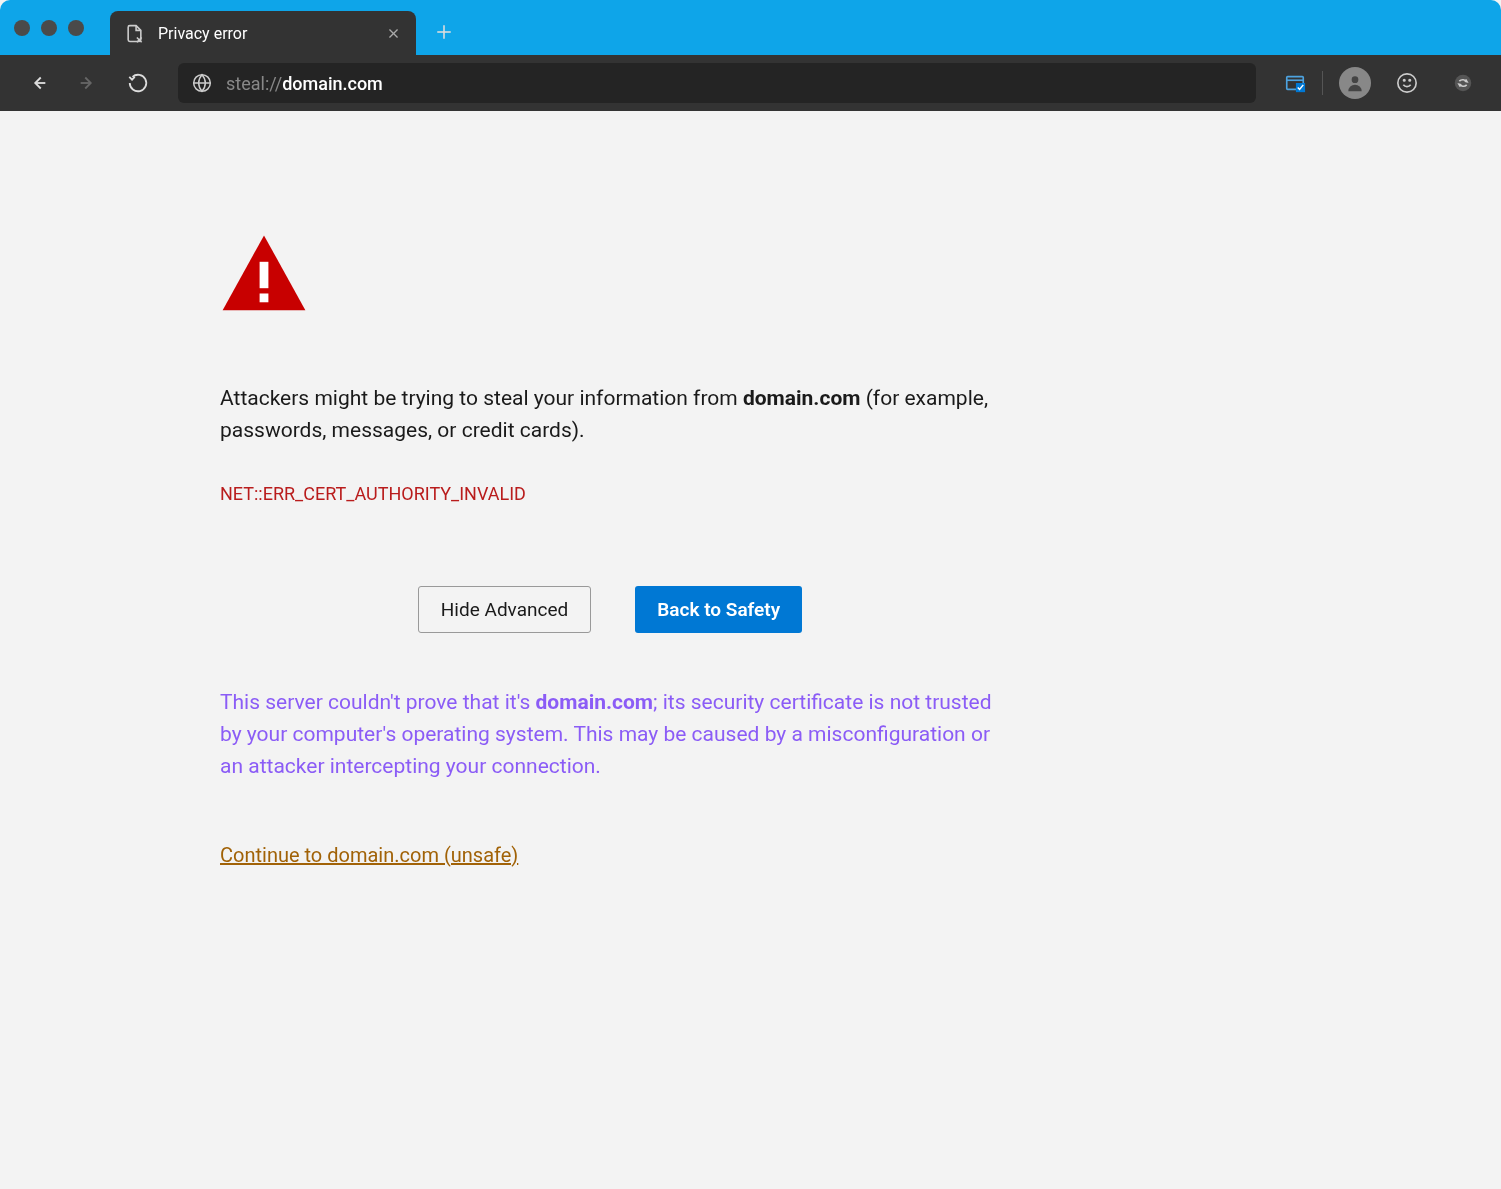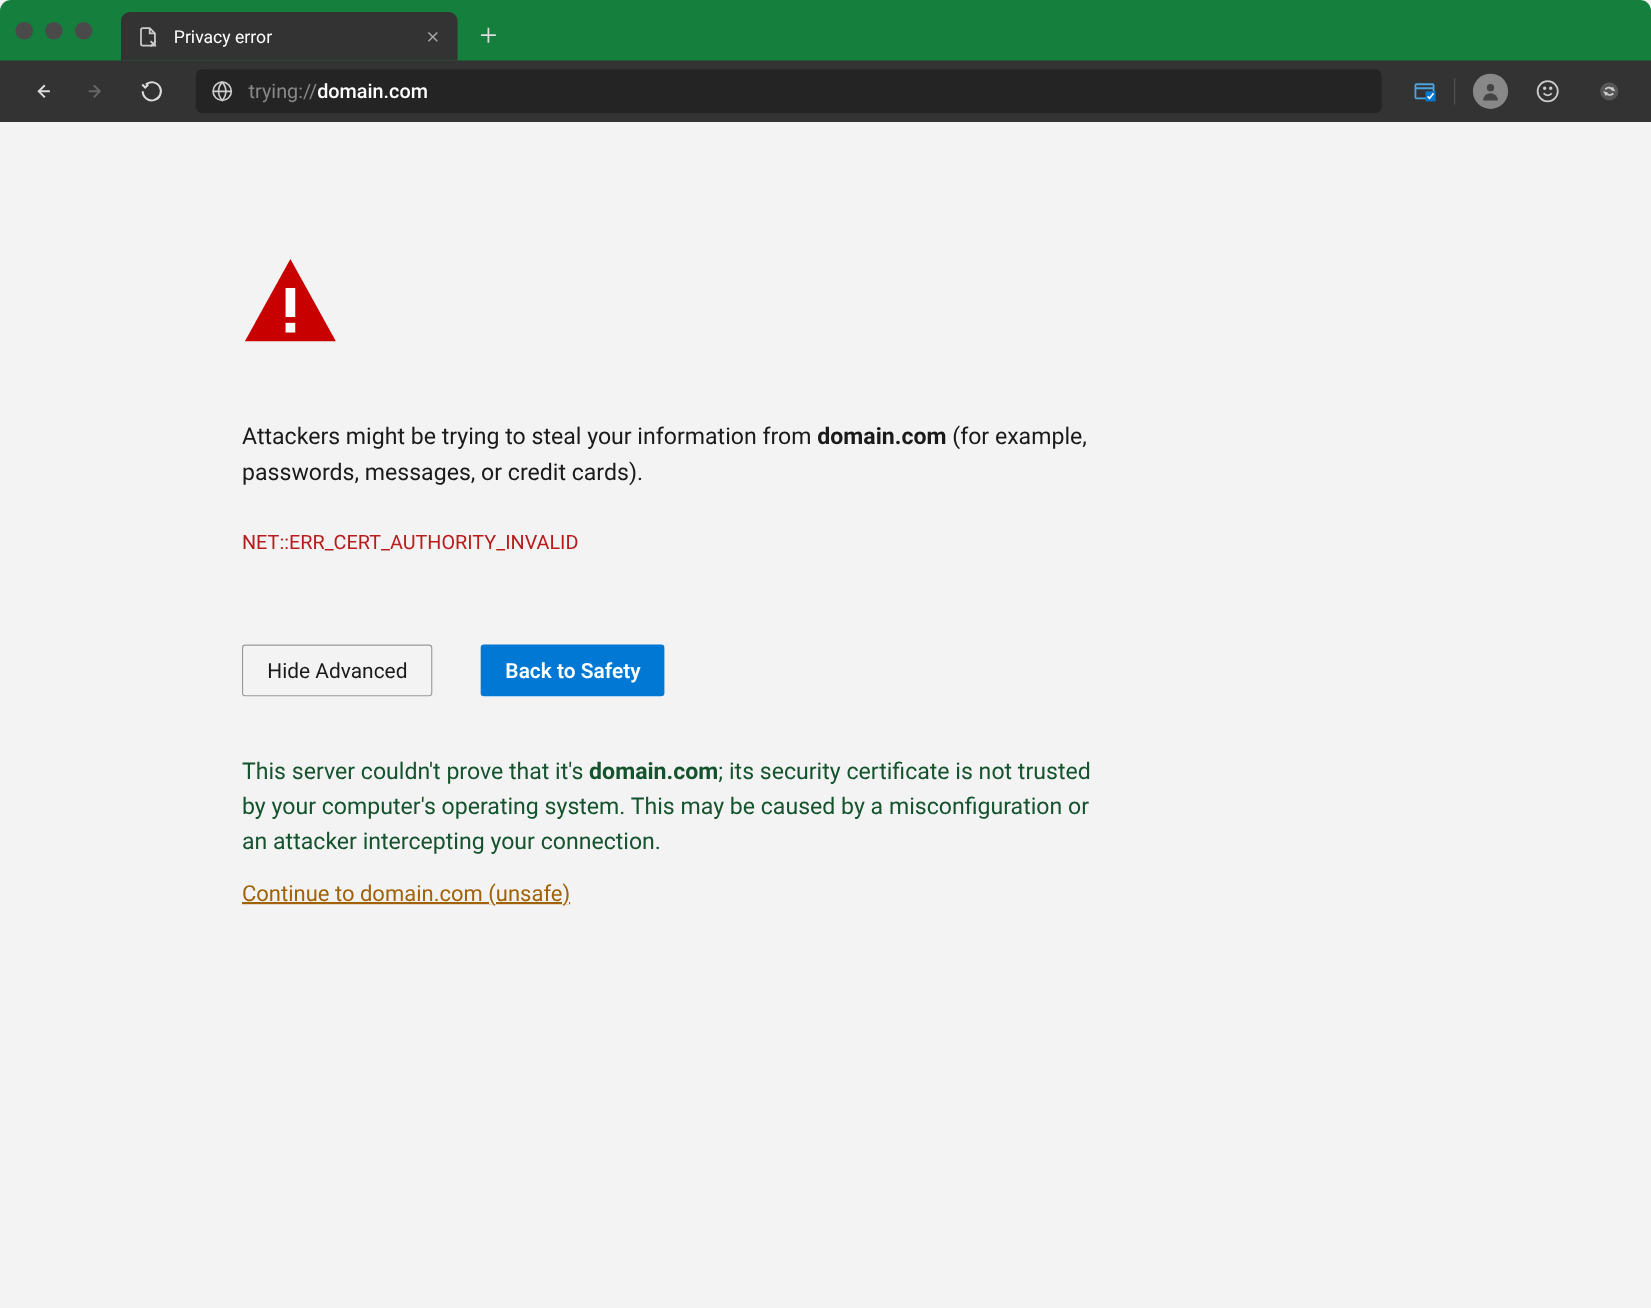--- a/index.html
+++ b/index.html
@@ -10,21 +10,21 @@
     }
     
     body {
       width: 1501px;
       height: 1189px;
       background: #f3f3f3;
       overflow: hidden;
     }
     
     .browser-chrome {
-      background: #15803d;
+      background: #0ea5e9;
       border-radius: 10px 10px 0 0;
     }
     
     .tab-bar {
       height: 55px;
       display: flex;
       align-items: center;
       padding-left: 14px;
     }
     
@@ -207,21 +207,21 @@
     }
     
     .error-code {
       font-size: 18px;
       color: #b91c1c;
       margin-bottom: 82px;
     }
     
     .button-row {
       display: flex;
-      justify-content: flex-start;
+      justify-content: center;
       margin-bottom: 54px;
       gap: 44px;
     }
     
     .btn-secondary {
       background: #f3f3f3;
       border: 1px solid #999;
       color: #1a1a1a;
       padding: 11px 22px;
       font-size: 19px;
@@ -235,23 +235,23 @@
       color: #ffffff;
       padding: 12px 22px;
       font-size: 19px;
       font-weight: 600;
       cursor: pointer;
       border-radius: 3px;
     }
     
     .advanced-info {
       font-size: 21px;
-      color: #14532d;
+      color: #8b5cf6;
       line-height: 1.52;
-      margin-bottom: 17px;
+      margin-bottom: 60px;
     }
     
     .advanced-info .bold {
       font-weight: 700;
     }
     
     .proceed-link {
       font-size: 20px;
       color: #a16207;
       text-decoration: underline;
@@ -325,21 +325,21 @@
 
     <div class="address-bar">
       <span class="url-globe">
         <svg width="20" height="20" viewBox="0 0 24 24" fill="none" stroke="#ccc" stroke-width="1.8">
           <circle cx="12" cy="12" r="10"></circle>
           <line x1="2" y1="12" x2="22" y2="12"></line>
           <path d="M12 2a15.3 15.3 0 0 1 4 10 15.3 15.3 0 0 1-4 10 15.3 15.3 0 0 1-4-10 15.3 15.3 0 0 1 4-10z"></path>
         </svg>
       </span>
       <span class="url-text">
-        <span class="url-protocol">trying://</span><span class="url-domain">domain.com</span>
+        <span class="url-protocol">steal://</span><span class="url-domain">domain.com</span>
       </span>
     </div>
 
     <div class="toolbar-right">
       <span class="guard-icon">
         <svg width="22" height="22" viewBox="0 0 24 24" fill="none" stroke="#4da3e0" stroke-width="1.8">
           <rect x="3" y="5" width="18" height="14" rx="1"></rect>
           <line x1="3" y1="9" x2="21" y2="9"></line>
           <rect x="13" y="12" width="10" height="10" fill="#0078d4" stroke="none"></rect>
           <path d="M15 17 l2 2 l4 -5" stroke="#fff" stroke-width="1.6"></path>

